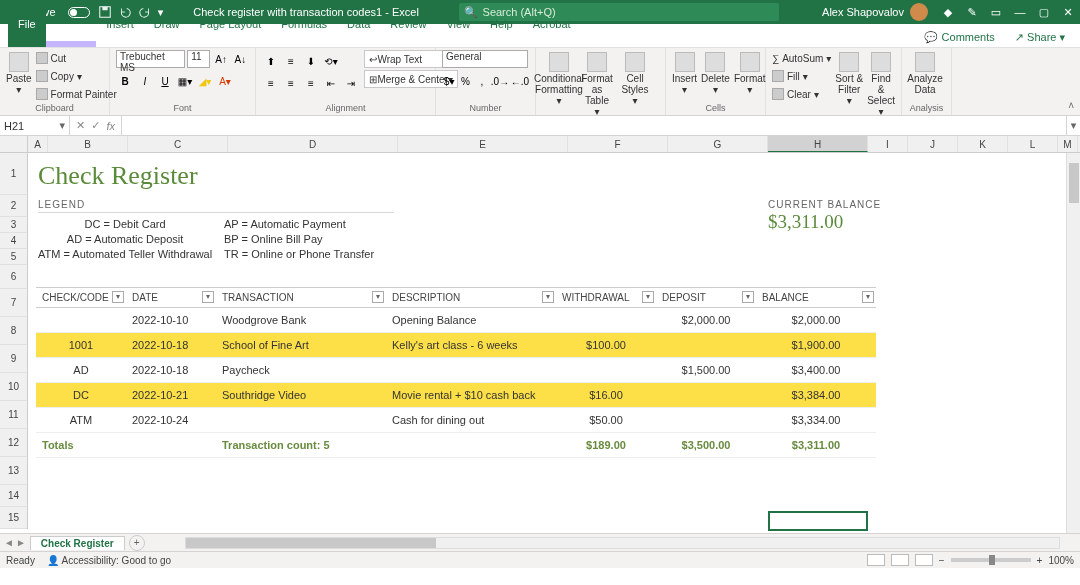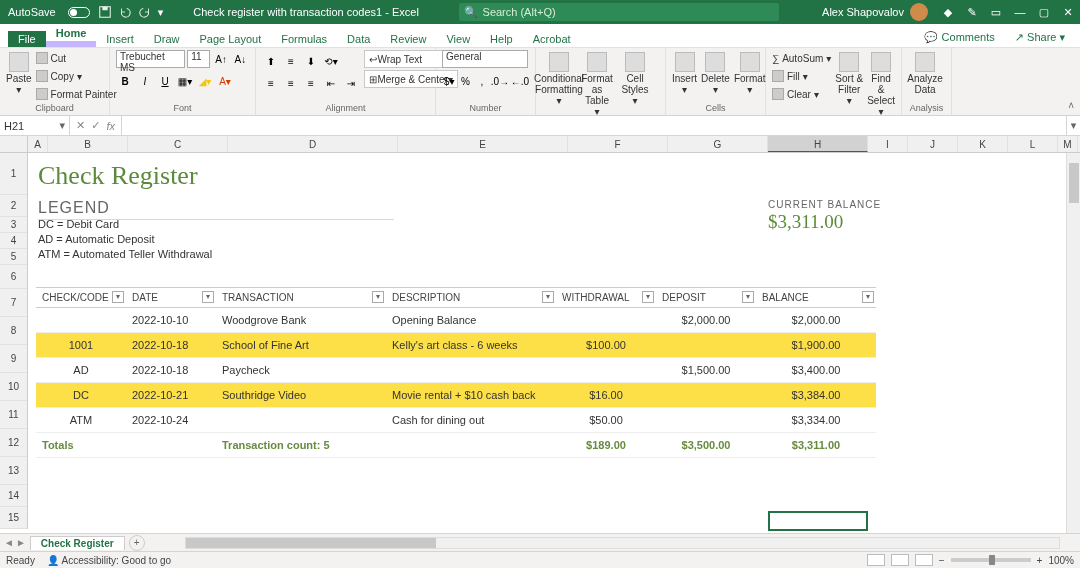--- a/index.html
+++ b/index.html
@@ -15,21 +15,21 @@
 .titlebar .doc-title { flex: 0 0 auto; margin-left: 30px; }
 .titlebar .search { flex: 0 0 320px; margin-left: 40px; background: #2e8b57; height: 18px; border-radius: 2px; display: flex; align-items: center; padding: 0 6px; color: #d8ecd8; }
 .titlebar .spacer { flex: 1; }
 .titlebar .user { display: flex; align-items: center; gap: 6px; margin-right: 6px; }
 .titlebar .avatar { width: 18px; height: 18px; border-radius: 50%; background: #d08a4a; }
 .titlebar .win-btns { display: flex; gap: 8px; margin-left: 6px; }
 .titlebar .win-btn { width: 16px; height: 16px; display: flex; align-items: center; justify-content: center; color: #fff; }
 
 
 .ribbon-tabs { height: 24px; background: #fff; display: flex; align-items: flex-end; padding: 0 8px; border-bottom: 1px solid #e1e1e1; font-size: 11px; }
-.ribbon-tabs .tab { padding: 2px 10px; color: #217346; cursor: pointer; }
+.ribbon-tabs .tab { padding: 17px 10px; color: #217346; cursor: pointer; }
 .ribbon-tabs .tab.file { background: #217346; color: #fff; }
 .ribbon-tabs .tab.active { border-bottom: 6px solid #c4b5fd; font-weight: 700; }
 .ribbon-tabs .right { margin-left: auto; display: flex; gap: 6px; }
 .ribbon-tabs .right .btn { color: #217346; padding: 2px 6px; border: 1px solid transparent; }
 .ribbon-tabs .right .btn.share { }
 
 
 .ribbon { height: 68px; background: #f3f2f1; display: flex; border-bottom: 1px solid #d4d4d4; font-size: 10px; overflow: hidden; }
 .group { border-right: 1px solid #e1e1e1; padding: 2px 6px; display: flex; flex-direction: column; justify-content: space-between; }
 .group-label { text-align: center; color: #666; font-size: 9px; margin-top: 1px; }
@@ -63,22 +63,22 @@
 .ch { border-right: 1px solid #e1e1e1; text-align: center; line-height: 17px; color: #444; }
 .ch.sel { background: #d2d2d2; border-bottom: 1px solid #217346; }
 .rows { display: flex; }
 .row-headers { width: 28px; background: #f0f0f0; border-right: 1px solid #ccc; }
 .rh { height: 28px; border-bottom: 1px solid #e1e1e1; text-align: center; font-size: 10px; color: #444; line-height: 28px; }
 .cells { position: relative; flex: 1; }
 
 
 .ws { position: absolute; left: 0; top: 0; right: 0; bottom: 0; font-family: "Trebuchet MS", sans-serif; }
 .ws .title { position: absolute; left: 10px; top: 8px; font-family: Georgia, serif; font-size: 26px; color: #5a8a3a; }
-.ws .legend-h { position: absolute; left: 10px; top: 46px; font-size: 16px; color: #666; letter-spacing: 1px; border-bottom: 1px solid #d9d9d9; width: 356px; padding-bottom: 2px; }
-.ws .legend-col1 { position: absolute; left: 10px; top: 64px; font-size: 11px; line-height: 15px; }
+.ws .legend-h { position: absolute; left: 10px; top: 46px; font-size: 10px; color: #666; letter-spacing: 1px; border-bottom: 1px solid #d9d9d9; width: 356px; padding-bottom: 2px; }
+.ws .legend-col1 { position: absolute; left: 10px; top: 64px; font-size: 11px; line-height: 15px; text-align: center; }
 .ws .legend-col2 { position: absolute; left: 196px; top: 64px; font-size: 11px; line-height: 15px; }
 .ws .curbal-h { position: absolute; left: 740px; top: 46px; font-size: 10px; color: #666; letter-spacing: 1px; }
 .ws .curbal-v { position: absolute; left: 740px; top: 58px; font-size: 19px; color: #5a8a3a; font-family: Georgia, serif; }
 .ws table.reg { position: absolute; left: 8px; top: 134px; border-collapse: collapse; font-size: 11px; }
 .ws table.reg th { text-align: left; font-weight: 400; color: #444; font-size: 10px; padding: 4px 6px; border-bottom: 1px solid #ccc; border-top: 1px solid #ccc; position: relative; }
 .ws table.reg th .fbtn { position: absolute; right: 2px; top: 3px; width: 12px; height: 12px; border: 1px solid #aaa; background: #fff; font-size: 8px; text-align: center; line-height: 10px; color: #666; }
 .ws table.reg td { padding: 6px 6px; border-bottom: 1px solid #eee; }
 .ws table.reg tr.white { background: #fff; }
 .ws table.reg tr.gray { background: #fde047; }
 .ws .num { text-align: center; }
@@ -347,20 +347,25 @@
         <div class="rh" style="height: 22px; line-height: 22px;">15</div>
       </div>
     <div class="cells" id="cells">
       <div class="ws">
         <div class="title">Check Register</div>
         <div class="legend-h">LEGEND</div>
         <div class="legend-col1">
           <div>DC = Debit Card</div>
           <div>AD = Automatic Deposit</div>
           <div>ATM = Automated Teller Withdrawal</div>
+        </div>
+        <div class="legend-col2">
+          <div>AP = Automatic Payment</div>
+          <div>BP = Online Bill Pay</div>
+          <div>TR = Online or Phone Transfer</div>
         </div>
         <div class="curbal-h">CURRENT BALANCE</div>
         <div class="curbal-v">$3,311.00</div>
         <table class="reg">
           <colgroup>
               <col style="width:90px">
               <col style="width:90px">
               <col style="width:170px">
               <col style="width:170px">
               <col style="width:100px">

